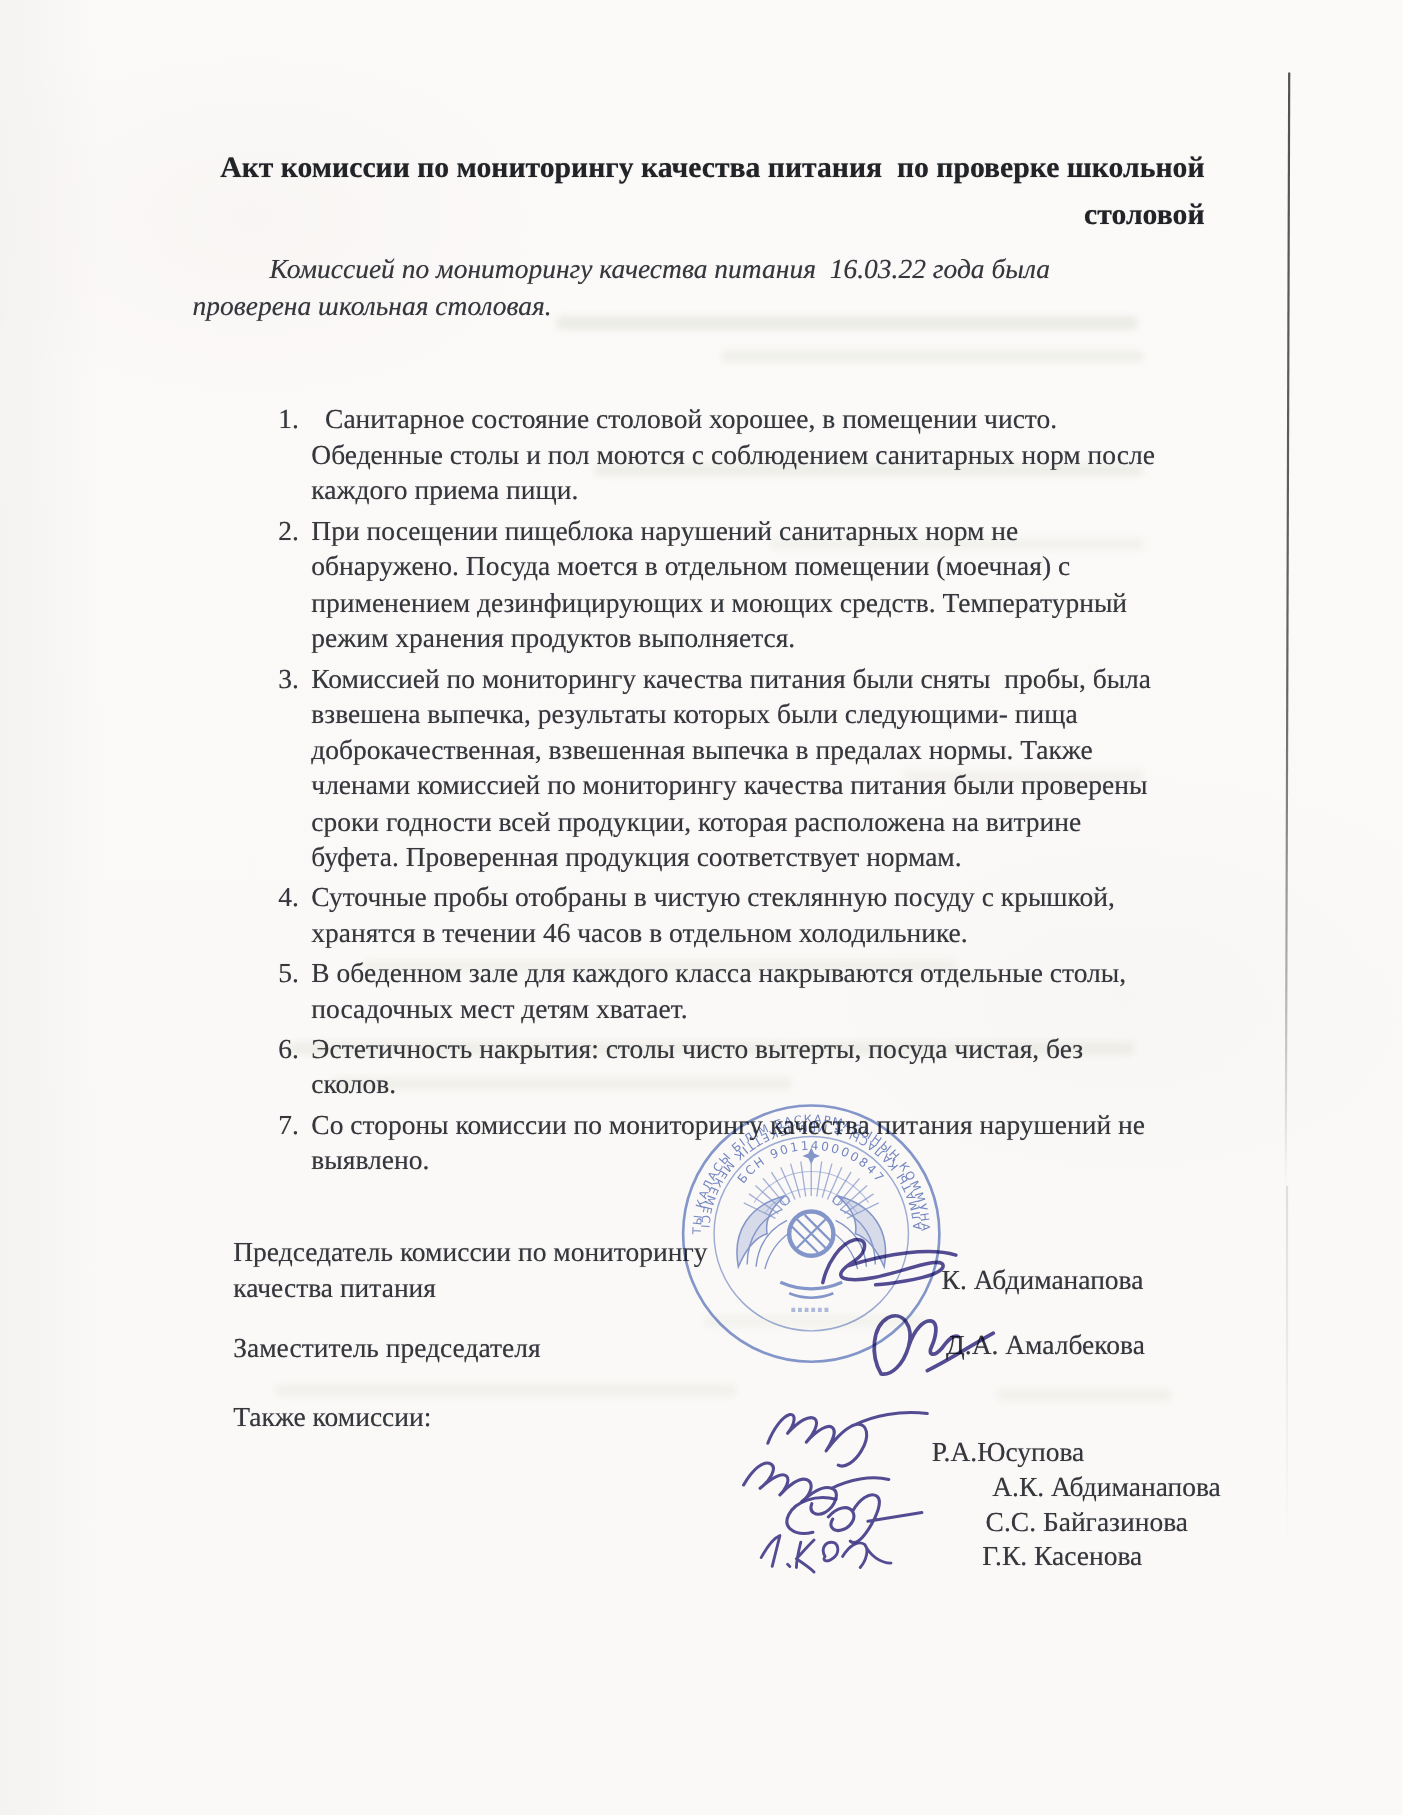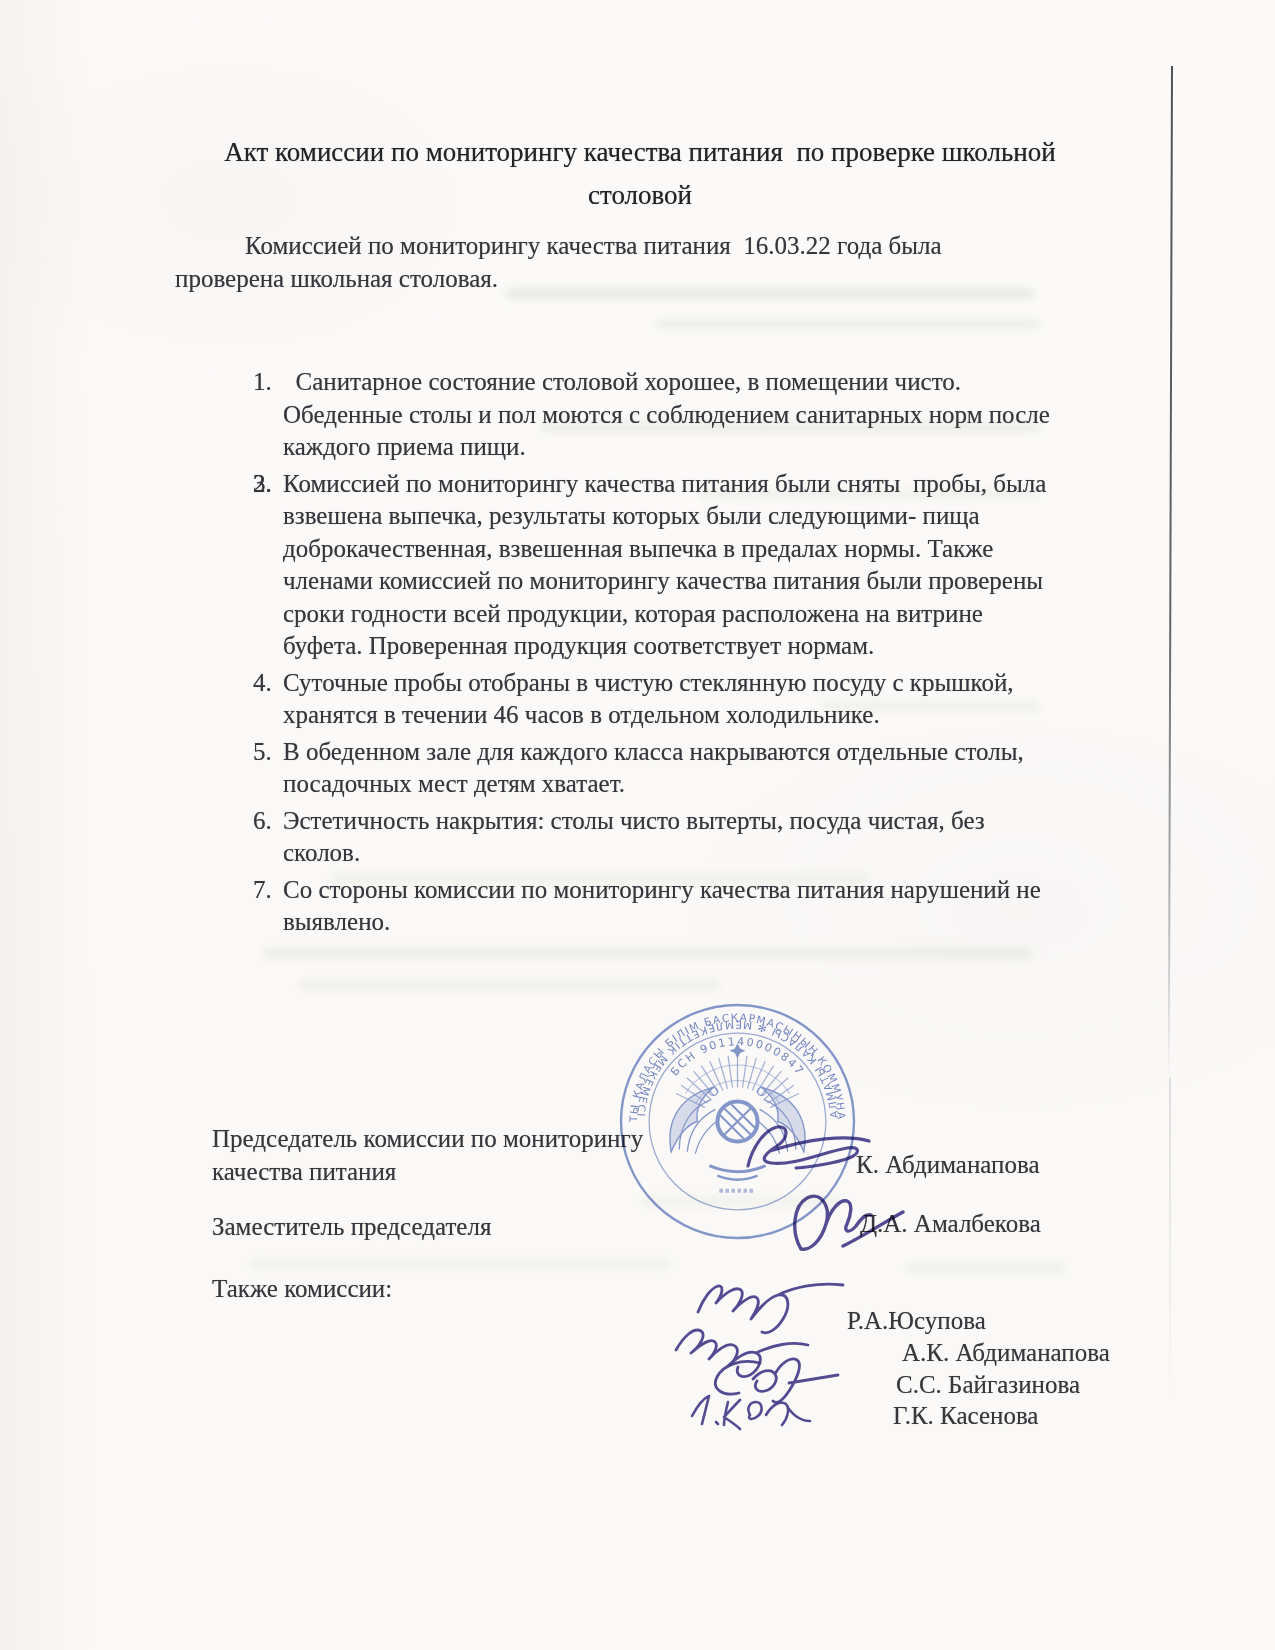--- a/index.html
+++ b/index.html
@@ -9,25 +9,25 @@
     font-family:"Liberation Serif","DejaVu Serif",serif;
     color:#35373c;
   }
   .pre{white-space:pre-wrap;}
   .abs{position:absolute;}
   .txt{
     font-size:25px;line-height:32.5px;
     text-shadow:0 0 .7px rgba(55,58,66,.55);
   }
   .doc-title{
-    left:185px;top:131px;width:910px;text-align:center;
-    font-weight:normal;font-size:27px;line-height:43px;color:#212327;
+    left:185px;top:131px;width:910px;text-align:right;
+    font-weight:bold;font-size:27px;line-height:43px;color:#212327;
     text-shadow:0 0 .8px rgba(25,28,34,.6);
   }
-  .intro{left:175px;top:230px;width:880px;text-indent:70px;}
+  .intro{left:175px;top:230px;width:880px;text-indent:70px;font-style:italic;}
   .leadin{left:238px;top:317px;width:700px;}
   ol.findings{
     left:253px;top:366px;width:800px;margin:0;padding:0;list-style:none;
   }
   ol.findings li{position:relative;padding-left:30px;margin:0 0 4px 0;}
   ol.findings li .num{position:absolute;left:0;top:0;}
   .sig-label{left:212px;width:660px;line-height:33px;}
   .sig-name{width:320px;}
   .members{left:847px;top:1305px;}
   .members .mrow{height:31.8px;line-height:31.8px;}
@@ -80,21 +80,24 @@
   <div class="abs edge-line2"></div>
 
   <div class="abs doc-title pre">Акт комиссии по мониторингу качества питания  по проверке школьной
 столовой</div>
   <div class="abs intro txt pre">Комиссией по мониторингу качества питания  16.03.22 года была
 проверена школьная столовая.</div>
   <ol class="abs findings txt" id="findings">
       <li><span class="num">1.</span><span class="pre">  Санитарное состояние столовой хорошее, в помещении чисто.
 Обеденные столы и пол моются с соблюдением санитарных норм после
 каждого приема пищи.</span></li>
-      <li><span class="num">2.</span></li>
+      <li><span class="num">2.</span><span class="pre">При посещении пищеблока нарушений санитарных норм не
+обнаружено. Посуда моется в отдельном помещении (моечная) с
+применением дезинфицирующих и моющих средств. Температурный
+режим хранения продуктов выполняется.</span></li>
       <li><span class="num">3.</span><span class="pre">Комиссией по мониторингу качества питания были сняты  пробы, была
 взвешена выпечка, результаты которых были следующими- пища
 доброкачественная, взвешенная выпечка в предалах нормы. Также
 членами комиссией по мониторингу качества питания были проверены
 сроки годности всей продукции, которая расположена на витрине
 буфета. Проверенная продукция соответствует нормам.</span></li>
       <li><span class="num">4.</span><span class="pre">Суточные пробы отобраны в чистую стеклянную посуду с крышкой,
 хранятся в течении 46 часов в отдельном холодильнике.</span></li>
       <li><span class="num">5.</span><span class="pre">В обеденном зале для каждого класса накрываются отдельные столы,
 посадочных мест детям хватает.</span></li>

